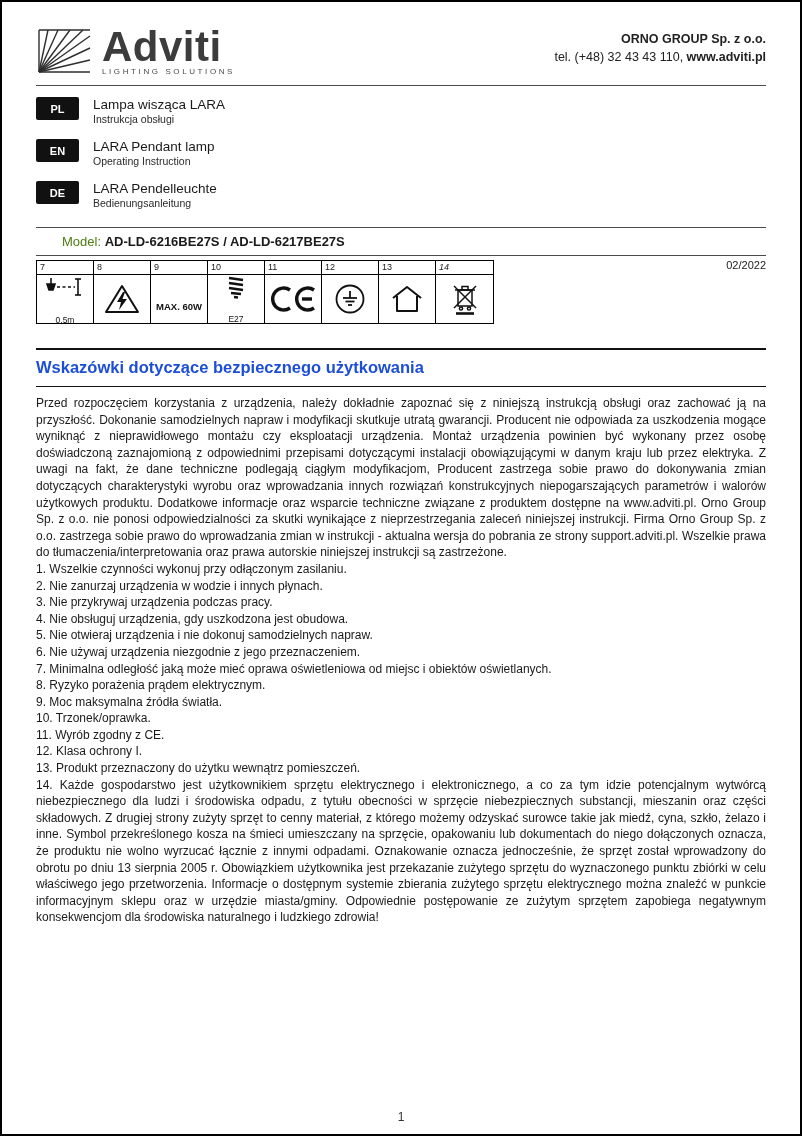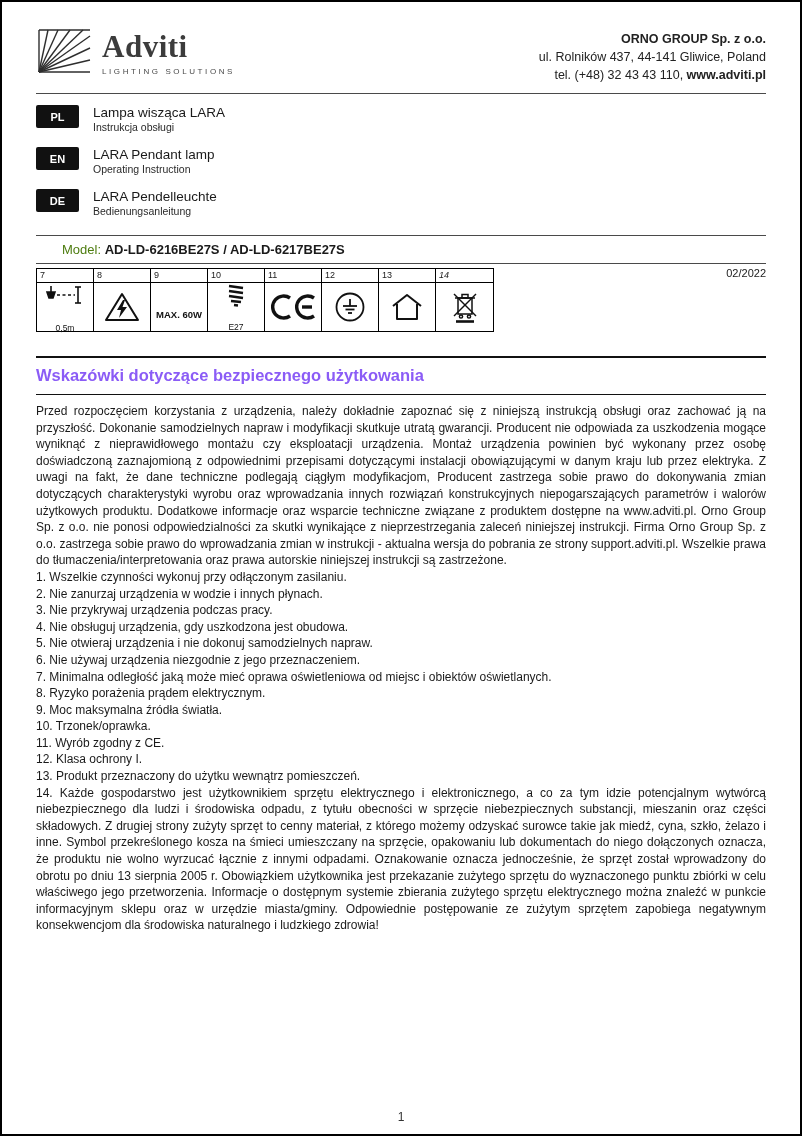--- a/index.html
+++ b/index.html
@@ -7,21 +7,21 @@
   body { font-family:"Liberation Sans", sans-serif; color:#1a1a1a; }
   .page {
     width:802px; height:1136px; background:#fff; border:2px solid #000;
     margin:0 auto; padding:26px 34px 8px 34px;
     display:flex; flex-direction:column; overflow:hidden;
   }
 
   
   .header { display:flex; justify-content:space-between; align-items:flex-start; }
   .brand { display:flex; align-items:flex-start; gap:10px; }
-  .brand-name { font-size:31px; font-weight:bold; color:#3c3c3c; line-height:38px; letter-spacing:0.5px;font-family:Liberation Serif, serif; }
+  .brand-name { font-size:42px; font-weight:bold; color:#3c3c3c; line-height:38px; letter-spacing:0.5px; }
   .brand-tagline { font-size:8px; letter-spacing:2.6px; color:#4a4a4a; margin-top:1px; }
   .company { text-align:right; font-size:12.5px; line-height:18px; color:#222; padding-top:2px;margin-left:32px; }
   .company .bold { font-weight:bold; }
 
   .rule { border:none; border-top:1px solid #4a4a4a; margin:9px 0 0 0; }
 
   
   .lang-section { padding:11px 0 4px 0; }
   .lang-row { display:flex; gap:14px; margin-bottom:13px; align-items:flex-start; }
   .lang-badge {
@@ -44,21 +44,21 @@
   .icell:last-child { border-right:none;font-style:italic; }
   .icell-num { font-size:9px; line-height:12px; height:14px; padding-left:3px; border-bottom:1px solid #000; }
   .icell-body { height:48px; display:flex; flex-direction:column; align-items:center; justify-content:center; gap:1px; }
   .icell-label { font-size:8.5px; line-height:9px; color:#111;margin-top:15px; }
   .icell-label.max-label { font-size:9.5px; font-weight:bold; }
   .icell-label:empty { display:none; }
   .icon-svg { display:block; }
 
   
   .section-head { margin-top:12px; border-top:2px solid #111; border-bottom:1px solid #111; padding:8px 0 9px 0; }
-  .section-head h1 { font-size:16.5px; font-weight:bold; color:#8b5cf6; }
+  .section-head h1 { font-size:16.5px; font-weight:bold; color:#1d4ed8; }
 
   
   .body-text { margin-top:8px; font-size:12px; line-height:16.6px; text-align:justify; color:#1a1a1a; }
   .body-text p { margin:0; }
 
   
   .footer { margin-top:auto; text-align:center; font-size:12px; color:#333; padding:4px 0 2px 0; }
 </style>
 </head>
 <body>
@@ -83,21 +83,20 @@
           </g>
         </svg>
       </span>
       <div class="brand-text">
         <div class="brand-name">Adviti</div>
         <div class="brand-tagline">LIGHTING SOLUTIONS</div>
       </div>
     </div>
     <div class="company">
       <div class="bold">ORNO GROUP Sp. z o.o.</div>
-      <div>ul. Rolników 437, 44-141 Gliwice, Poland</div>
       <div><span>tel. (+48) 32 43 43 110, </span><span class="bold">www.adviti.pl</span></div>
     </div>
   </div>
 
   <hr class="rule">
 
   <div class="lang-section">
     <div class="lang-row">
       <div class="lang-badge">PL</div>
       <div class="lang-text">

